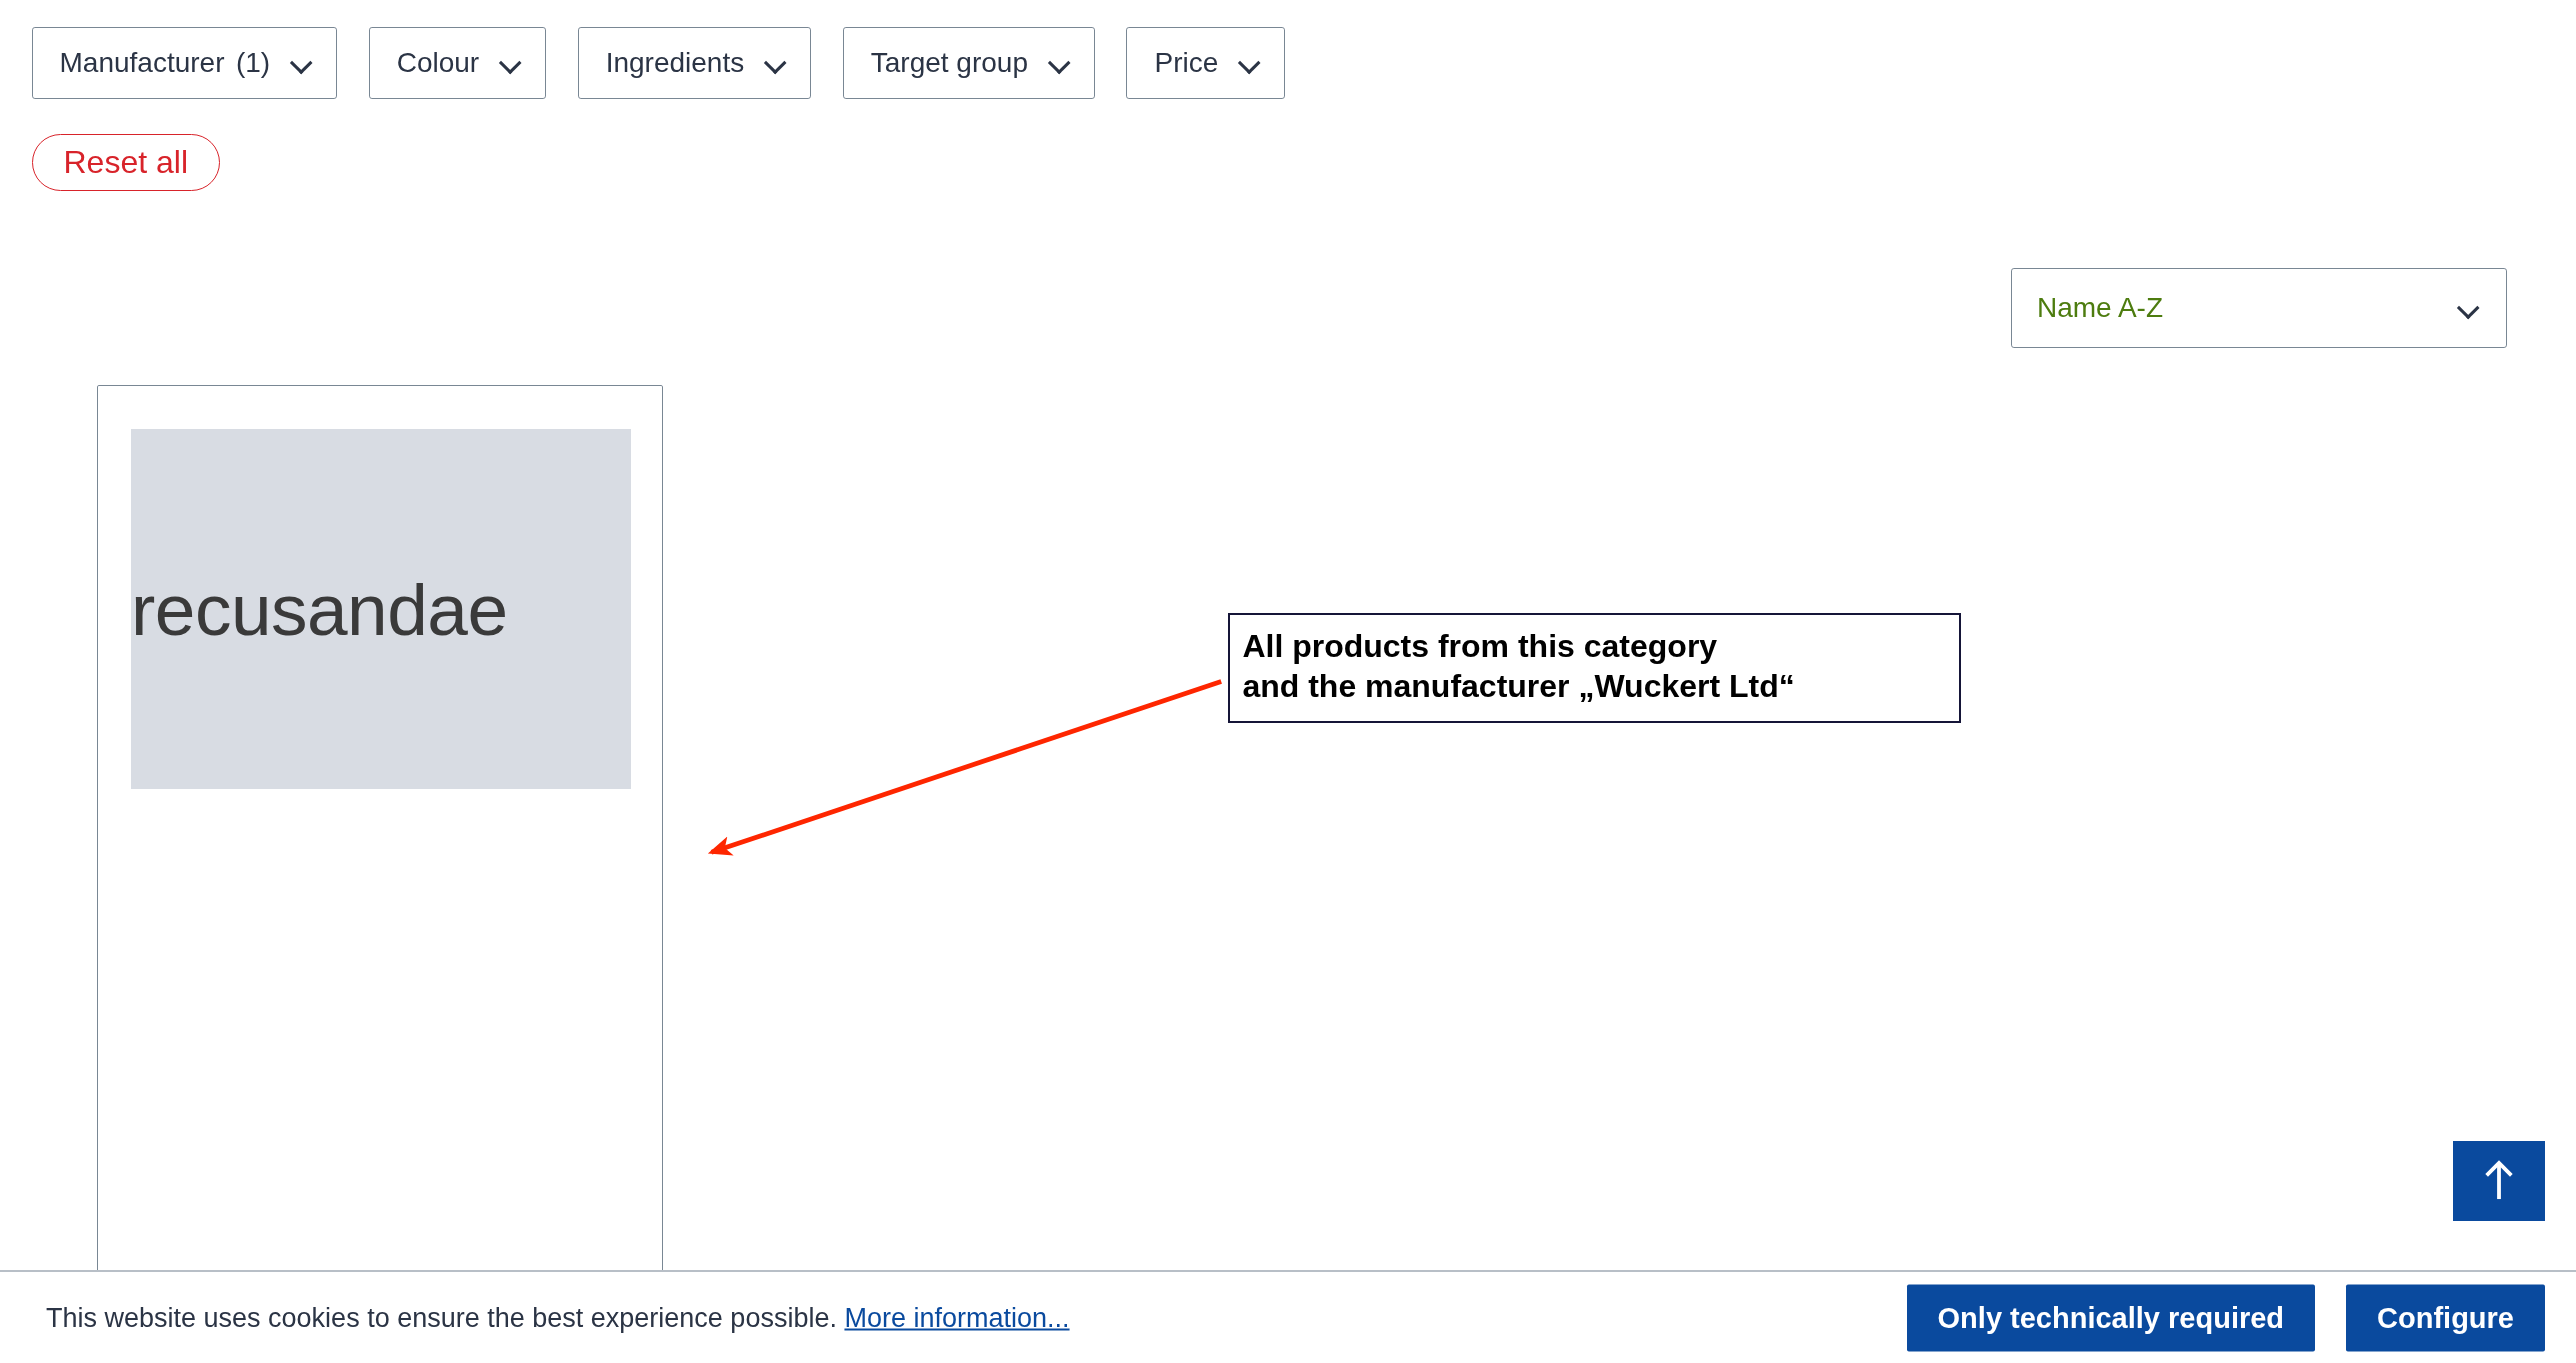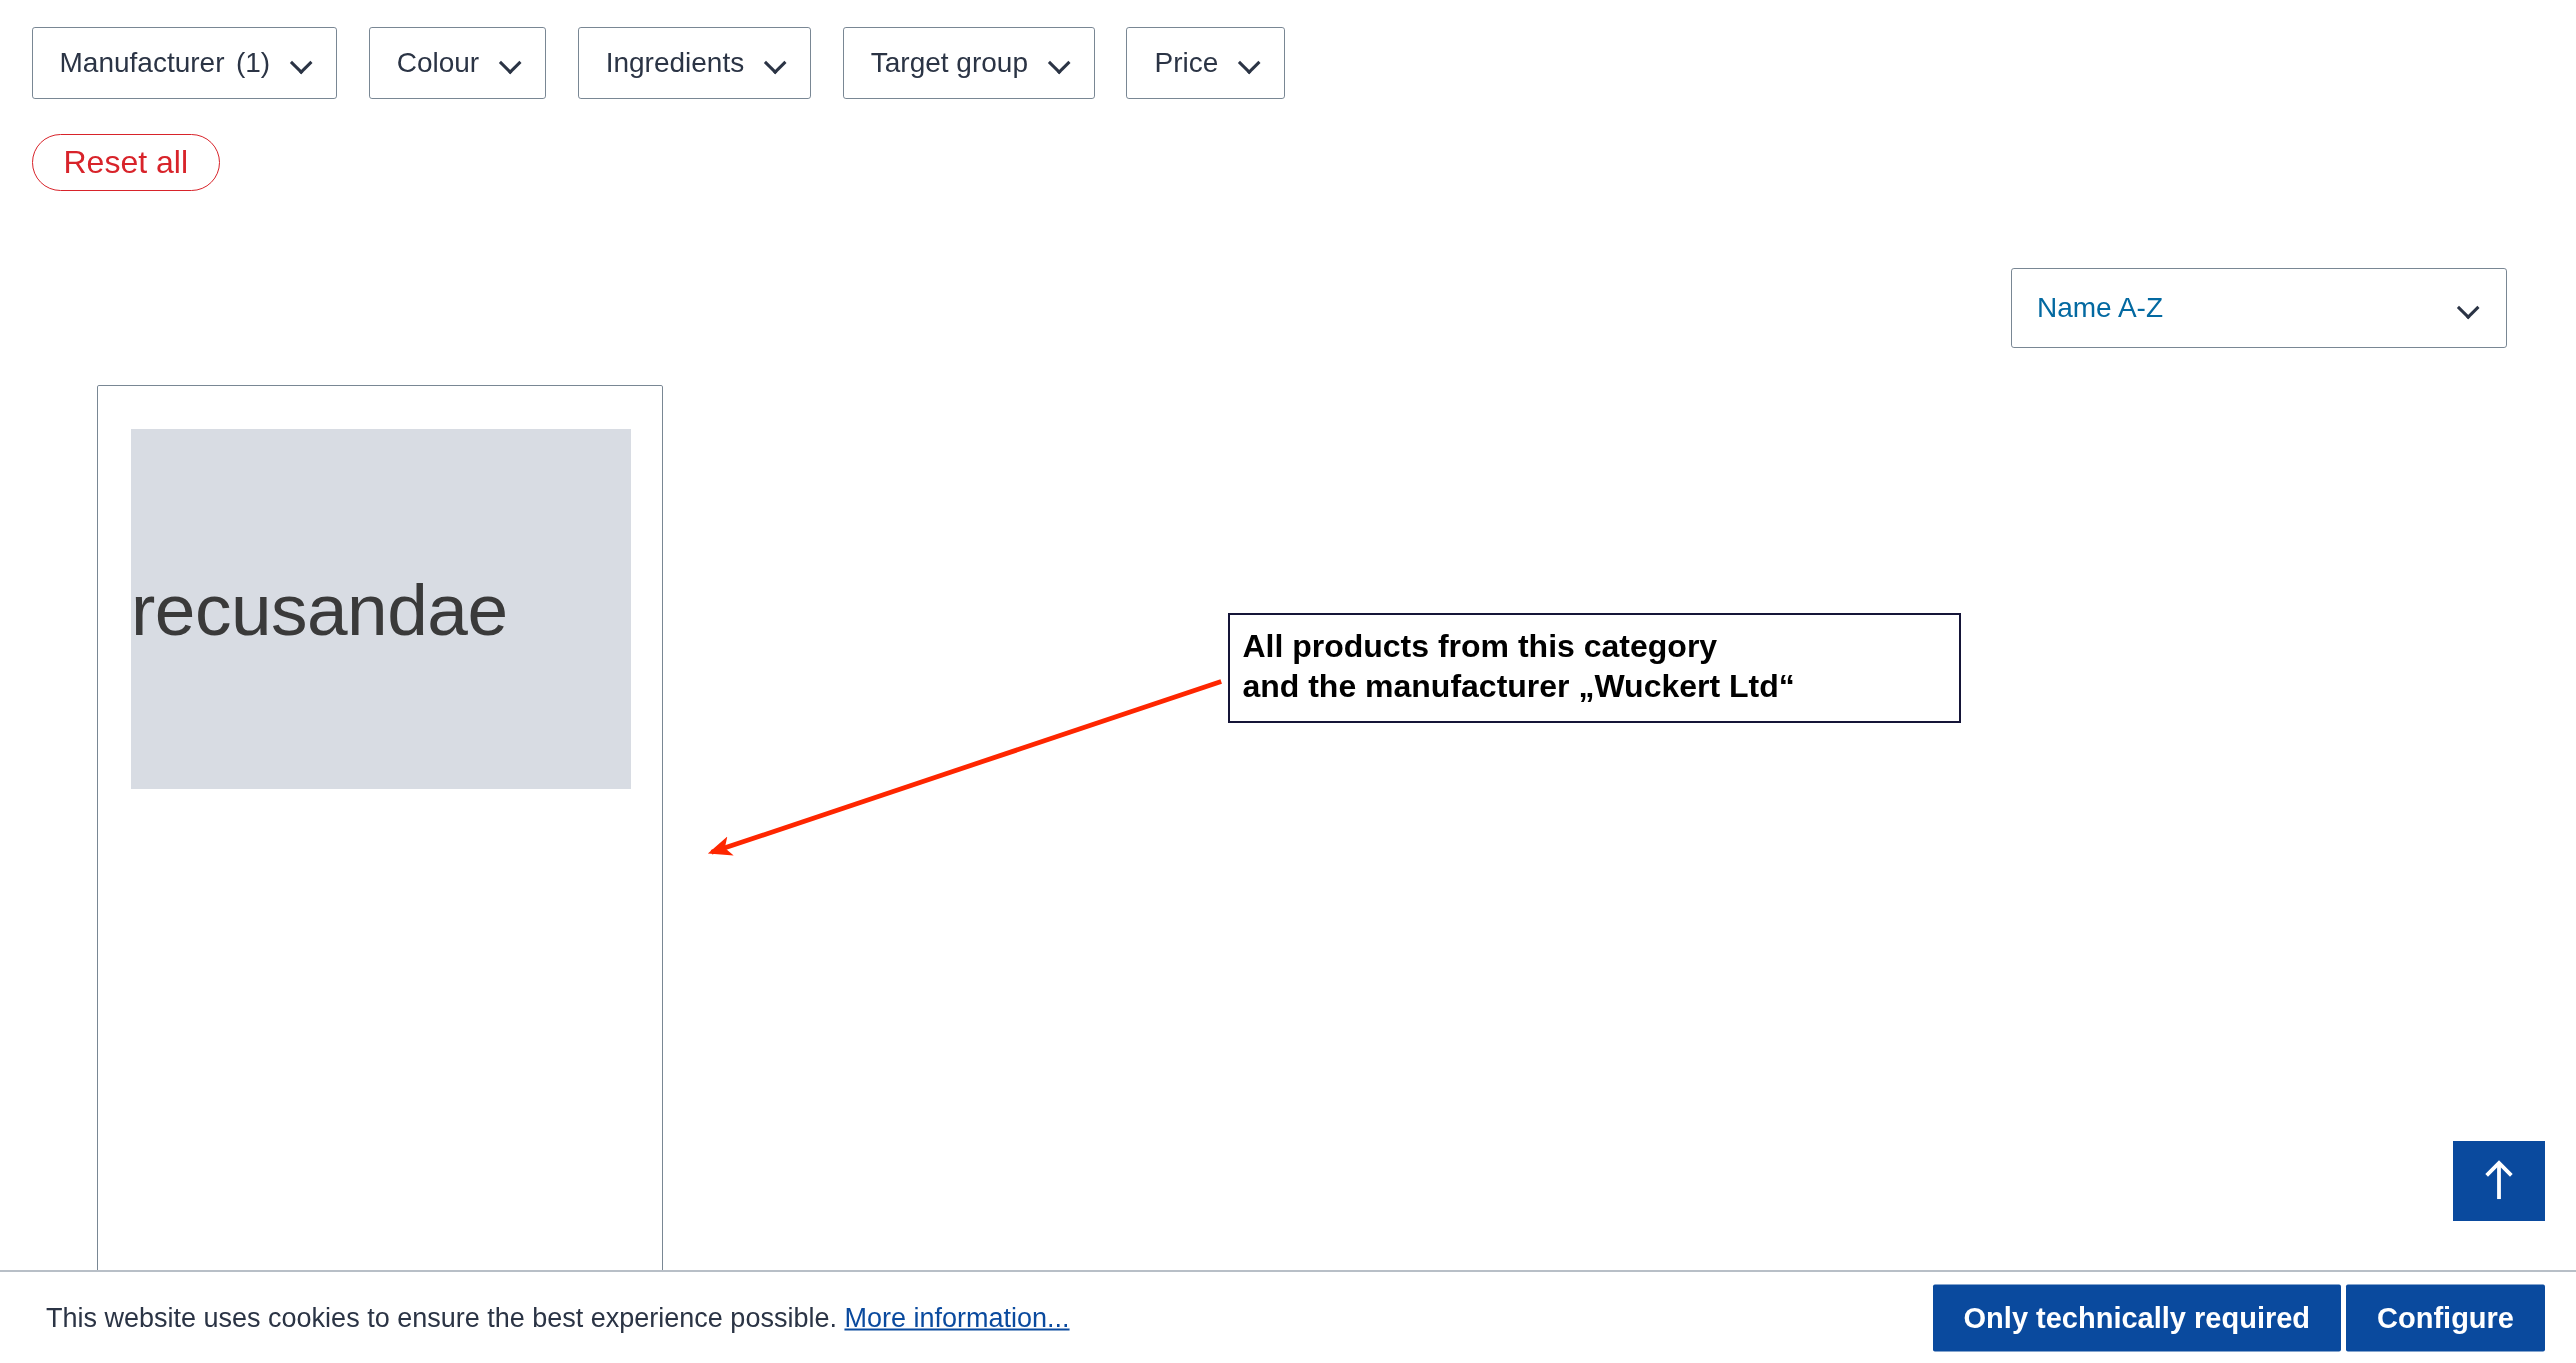--- a/index.html
+++ b/index.html
@@ -119,21 +119,21 @@
     height: 80px;
     box-sizing: border-box;
     border: 1.9px solid #798794;
     border-radius: 2.9px;
     background: #ffffff;
     display: flex;
     align-items: center;
     justify-content: space-between;
     padding: 0 27px 0 25px;
     font-size: 28px;
-    color: #0369a1;
+    color: #4d7c0f;
     cursor: pointer;
   }
 
   
   .product-card {
     position: absolute;
     left: 60px;
     top: 385px;
     width: 566px;
     height: 893px;
@@ -239,21 +239,21 @@
     text-decoration: underline;
     cursor: pointer;
   }
   .cookie-actions {
     position: absolute;
     right: 31px;
     top: 50%;
     transform: translateY(-50%);
     display: flex;
     align-items: center;
-    gap: 5px;
+    gap: 31px;
   }
   .cookie-btn {
     height: 67px;
     background: #0a4a9e;
     color: #ffffff;
     font-size: 29px;
     font-weight: bold;
     display: flex;
     align-items: center;
     justify-content: center;

